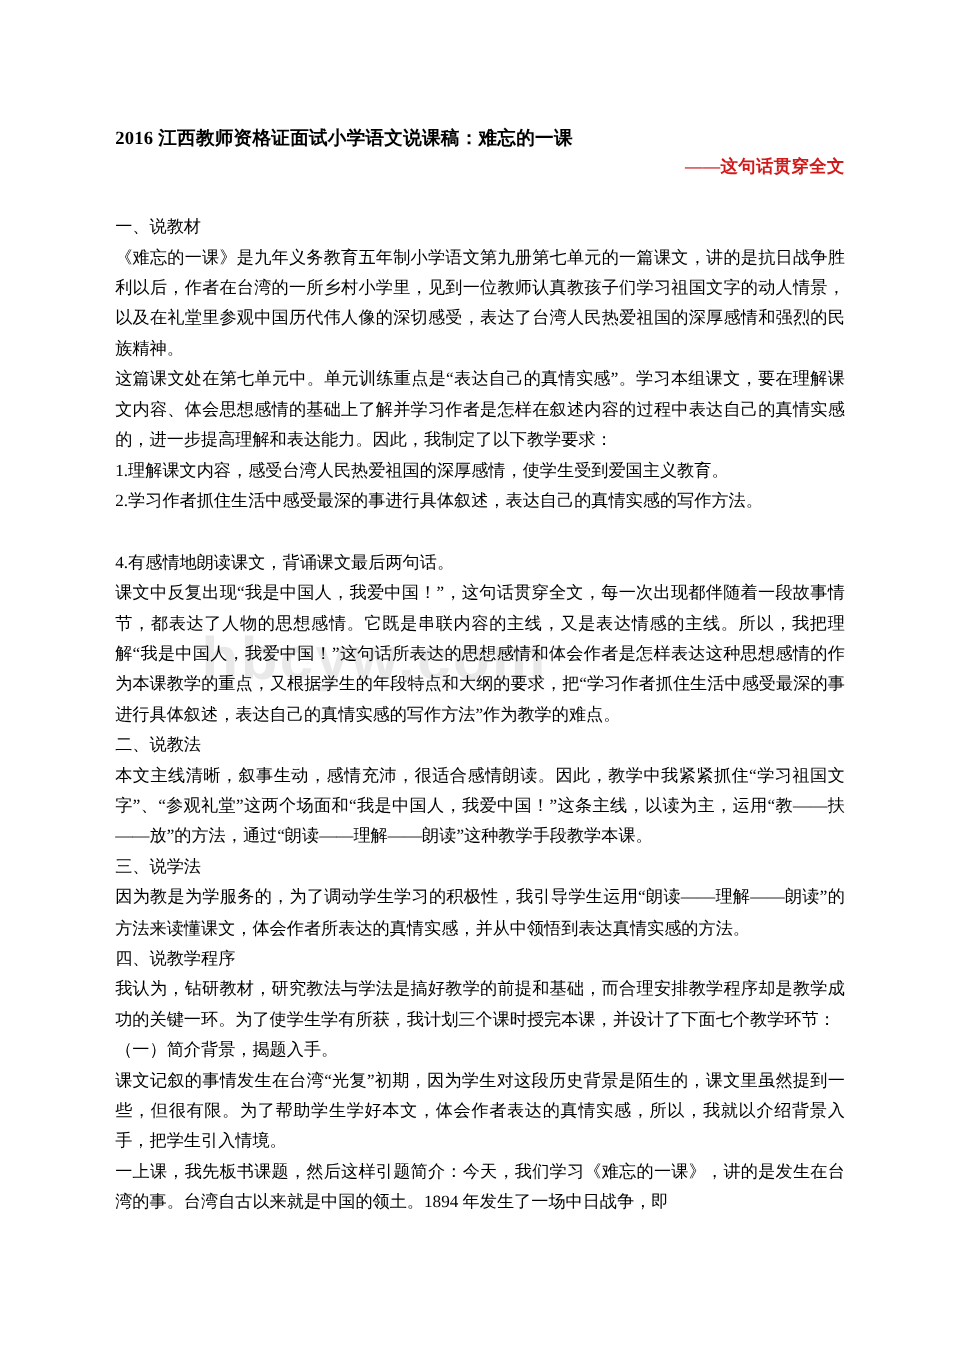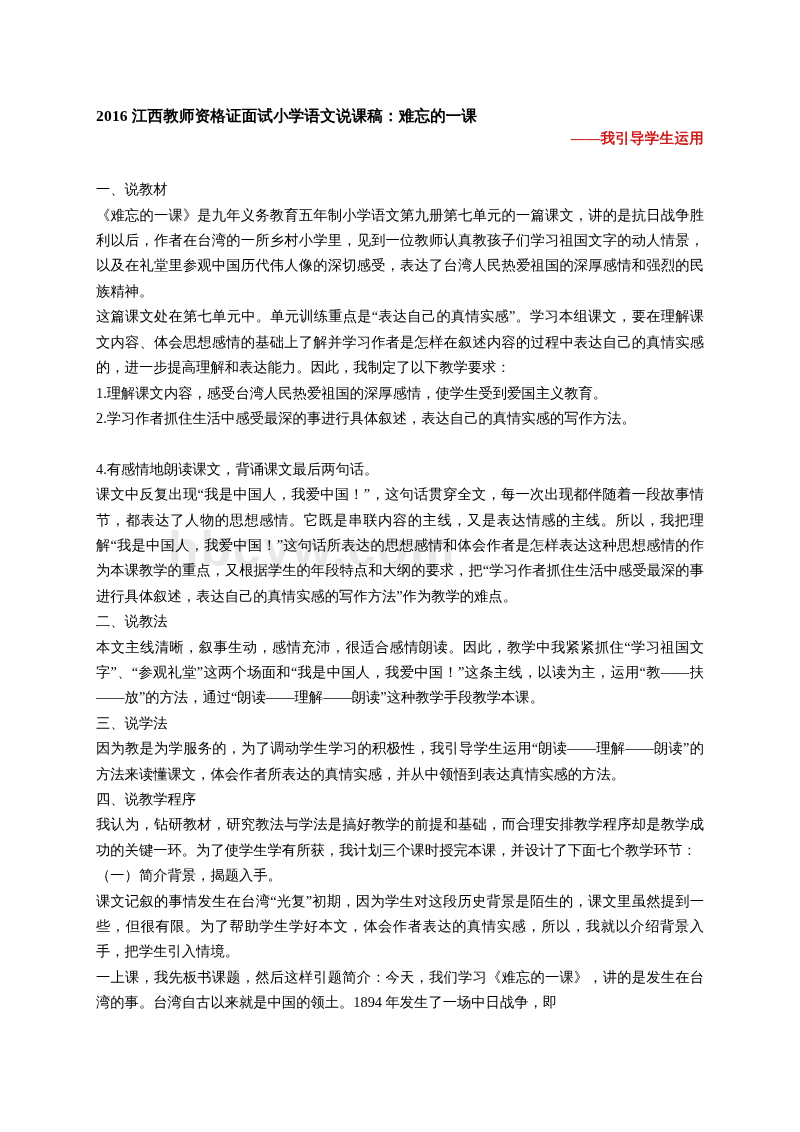--- a/index.html
+++ b/index.html
@@ -78,21 +78,21 @@
 <body>
 
 <div class="page">
 
   <div class="watermark">
     <span>hbcyw.com</span>
   </div>
 
   <h1 class="doc-title">2016 江西教师资格证面试小学语文说课稿：难忘的一课</h1>
 
-  <div class="source-line">——我引导学生运用</div>
+  <div class="source-line">——这句话贯穿全文</div>
 
   <div class="body-text">
     <p>一、说教材</p>
     <p>《难忘的一课》是九年义务教育五年制小学语文第九册第七单元的一篇课文，讲的是抗日战争胜利以后，作者在台湾的一所乡村小学里，见到一位教师认真教孩子们学习祖国文字的动人情景，以及在礼堂里参观中国历代伟人像的深切感受，表达了台湾人民热爱祖国的深厚感情和强烈的民族精神。</p>
     <p>这篇课文处在第七单元中。单元训练重点是“表达自己的真情实感”。学习本组课文，要在理解课文内容、体会思想感情的基础上了解并学习作者是怎样在叙述内容的过程中表达自己的真情实感的，进一步提高理解和表达能力。因此，我制定了以下教学要求：</p>
     <p>1.理解课文内容，感受台湾人民热爱祖国的深厚感情，使学生受到爱国主义教育。</p>
     <p>2.学习作者抓住生活中感受最深的事进行具体叙述，表达自己的真情实感的写作方法。</p>
     <p class="blank"></p>
     <p>4.有感情地朗读课文，背诵课文最后两句话。</p>
     <p>课文中反复出现“我是中国人，我爱中国！”，这句话贯穿全文，每一次出现都伴随着一段故事情节，都表达了人物的思想感情。它既是串联内容的主线，又是表达情感的主线。所以，我把理解“我是中国人，我爱中国！”这句话所表达的思想感情和体会作者是怎样表达这种思想感情的作为本课教学的重点，又根据学生的年段特点和大纲的要求，把“学习作者抓住生活中感受最深的事进行具体叙述，表达自己的真情实感的写作方法”作为教学的难点。</p>

